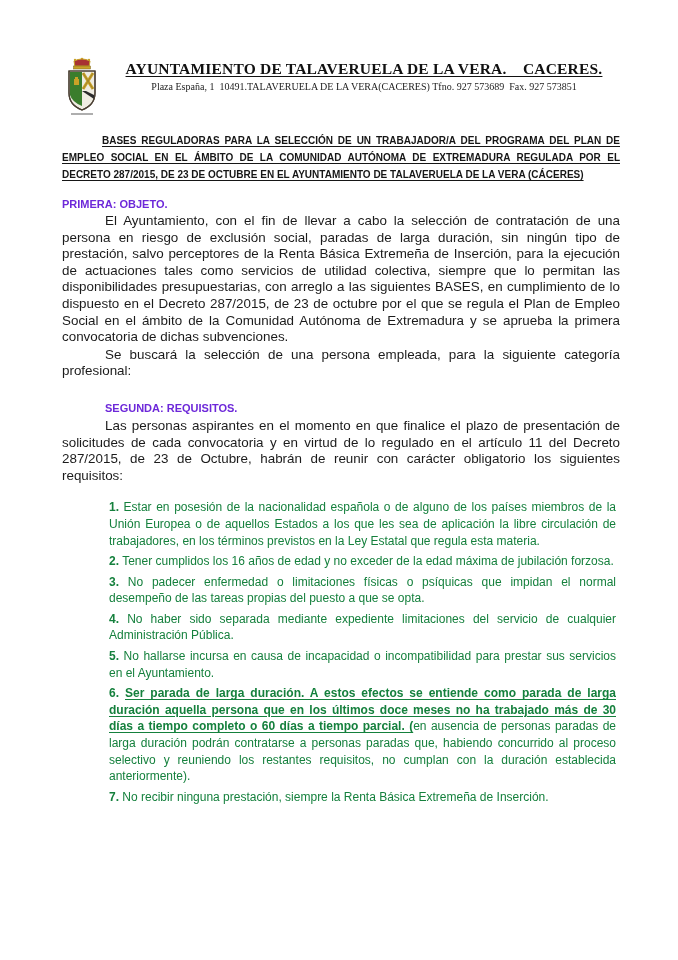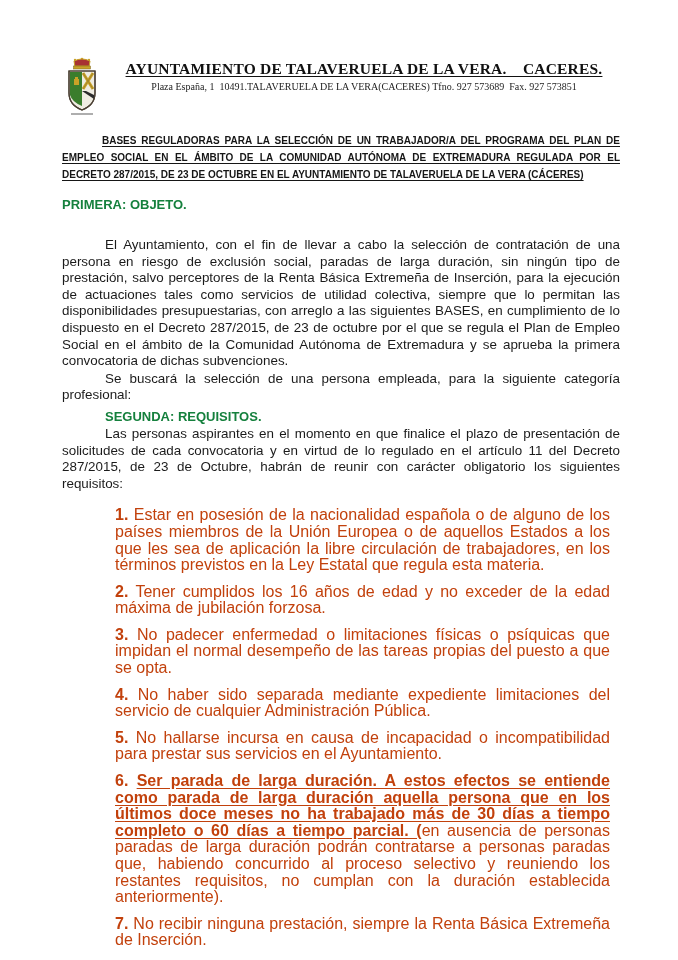--- a/index.html
+++ b/index.html
@@ -56,54 +56,54 @@
     font-size: 10px;
     line-height: 17px;
     text-align: justify;
     text-indent: 40px;
     text-decoration: underline;
     text-underline-offset: 2px;
     color: #161616;
   }
   .sec-heading {
     margin: 13px 0 0 0;
-    font-size: 13px;
+    font-size: 11px;
     line-height: 17px;
     font-weight: 700;
-    color: #15803d;
+    color: #6d28d9;
   }
   .sec-heading.indented {
     margin-left: 43px;
-    margin-top: 4px;
+    margin-top: 20px;
   }
   .para {
     margin: 0;
     font-size: 13.4px;
     line-height: 16.6px;
     text-align: justify;
     color: #1b1b1b;
   }
-  .para.first-indent { text-indent: 43px; margin-top: 24px; }
+  .para.first-indent { text-indent: 43px; }
   .para.gap-top { margin-top: 1px; }
   .category-line {
     margin: 0 0 0 85px;
     font-size: 13.4px;
     line-height: 16.6px;
     color: #1b1b1b;
   }
   .reqs {
     margin-top: 15px;
     margin-left: 43px;
   }
   .req {
-    margin: 10px;
-    font-size: 16px;
+    margin: 4px;
+    font-size: 12px;
     line-height: 16.6px;
     text-align: justify;
-    color: #c2410c;
+    color: #15803d;
   }
   .req .num { font-weight: 700; }
   .req .emph {
     font-weight: 700;
     text-decoration: underline;
     text-underline-offset: 2px;
   }
 </style>
 </head>
 <body>

